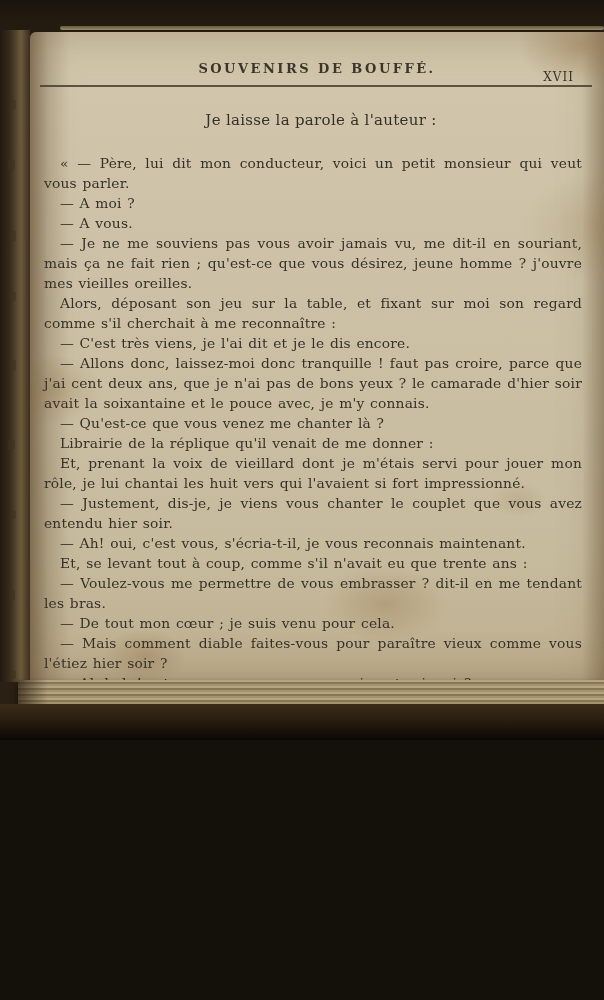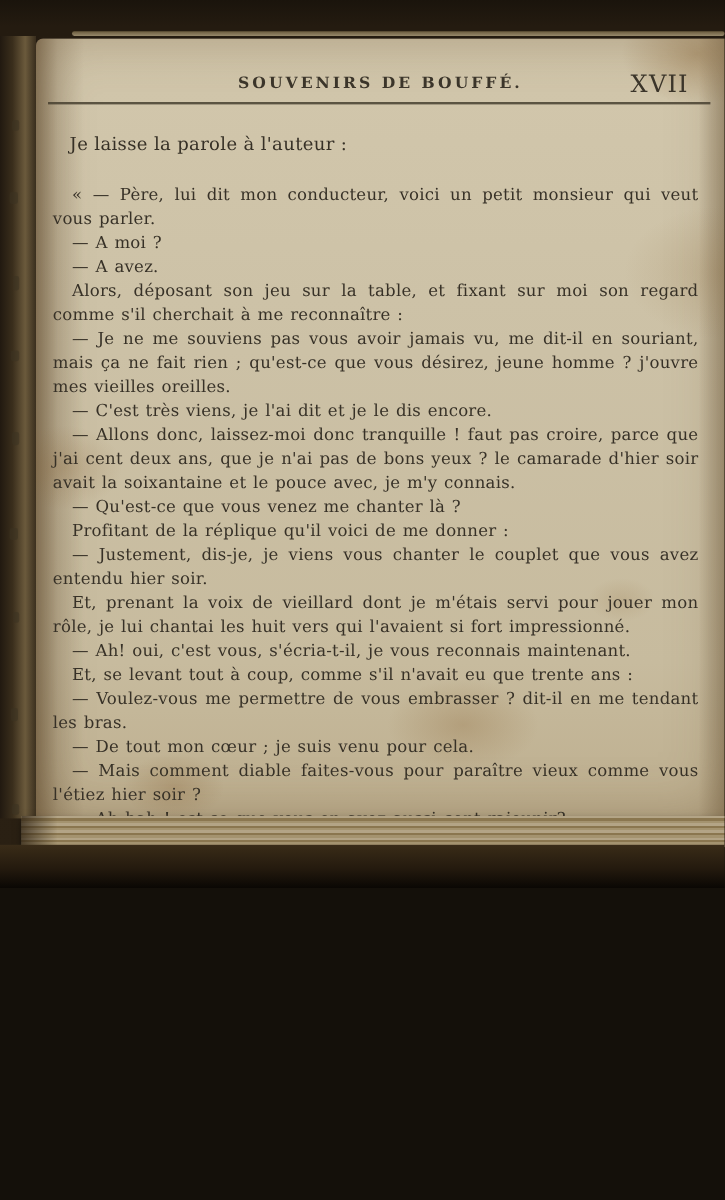--- a/index.html
+++ b/index.html
@@ -41,29 +41,29 @@
   .page-inner{position:relative;width:100%;height:100%;}
   .header{
     position:relative;padding-top:26px;text-align:center;
   }
   .header-title{
     display:inline-block;
     font-size:13px;font-weight:bold;letter-spacing:2.5px;
     color:#3b352a;
   }
   .page-number{
-    position:absolute;right:30px;top:26px;
-    font-size:20px;color:#3b352a;letter-spacing:1px;
+    position:absolute;right:30px;top:38px;
+    font-size:12px;color:#3b352a;letter-spacing:1px;
   }
   .rule{
     height:2px;background:#46402f;margin:8px 12px 0 10px;opacity:.85;
   }
   .intro{
     margin:24px 20px 0 28px;
-    font-size:15px;color:#363026;letter-spacing:.3px;
+    font-size:15px;color:#363026;letter-spacing:.3px;text-align:center;
   }
   .body-text{
     margin:24px 22px 12px 14px;
   }
   .para{
     margin:0;
     font-size:13.8px;line-height:20px;
     text-align:justify;text-indent:16px;
     color:#373127;letter-spacing:.2px;
     word-spacing:1px;
@@ -121,29 +121,29 @@
         <span class="page-number">XVII</span>
       </div>
 
       <div class="rule"></div>
 
       <p class="intro">Je laisse la parole à l'auteur :</p>
 
       <div class="body-text">
           <p class="para">« — Père, lui dit mon conducteur, voici un petit monsieur qui veut vous parler.</p>
           <p class="para">— A moi ?</p>
-          <p class="para">— A avez.</p>
+          <p class="para">— A vous.</p>
+          <p class="para">— Je ne me souviens pas vous avoir jamais vu, me dit-il en souriant, mais ça ne fait rien ; qu'est-ce que vous désirez, jeune homme ? j'ouvre mes vieilles oreilles.</p>
           <p class="para">Alors, déposant son jeu sur la table, et fixant sur moi son regard comme s'il cherchait à me reconnaître :</p>
-          <p class="para">— Je ne me souviens pas vous avoir jamais vu, me dit-il en souriant, mais ça ne fait rien ; qu'est-ce que vous désirez, jeune homme ? j'ouvre mes vieilles oreilles.</p>
           <p class="para">— C'est très viens, je l'ai dit et je le dis encore.</p>
           <p class="para">— Allons donc, laissez-moi donc tranquille ! faut pas croire, parce que j'ai cent deux ans, que je n'ai pas de bons yeux ? le camarade d'hier soir avait la soixantaine et le pouce avec, je m'y connais.</p>
           <p class="para">— Qu'est-ce que vous venez me chanter là ?</p>
-          <p class="para">Profitant de la réplique qu'il voici de me donner :</p>
+          <p class="para">Librairie de la réplique qu'il venait de me donner :</p>
+          <p class="para">Et, prenant la voix de vieillard dont je m'étais servi pour jouer mon rôle, je lui chantai les huit vers qui l'avaient si fort impressionné.</p>
           <p class="para">— Justement, dis-je, je viens vous chanter le couplet que vous avez entendu hier soir.</p>
-          <p class="para">Et, prenant la voix de vieillard dont je m'étais servi pour jouer mon rôle, je lui chantai les huit vers qui l'avaient si fort impressionné.</p>
           <p class="para">— Ah! oui, c'est vous, s'écria-t-il, je vous reconnais maintenant.</p>
           <p class="para">Et, se levant tout à coup, comme s'il n'avait eu que trente ans :</p>
           <p class="para">— Voulez-vous me permettre de vous embrasser ? dit-il en me tendant les bras.</p>
           <p class="para">— De tout mon cœur ; je suis venu pour cela.</p>
           <p class="para">— Mais comment diable faites-vous pour paraître vieux comme vous l'étiez hier soir ?</p>
           <p class="para">— Ah bah ! est-ce que vous en avez aussi cent rajeunir?</p>
         </div>
 
     </div>
   </div>

